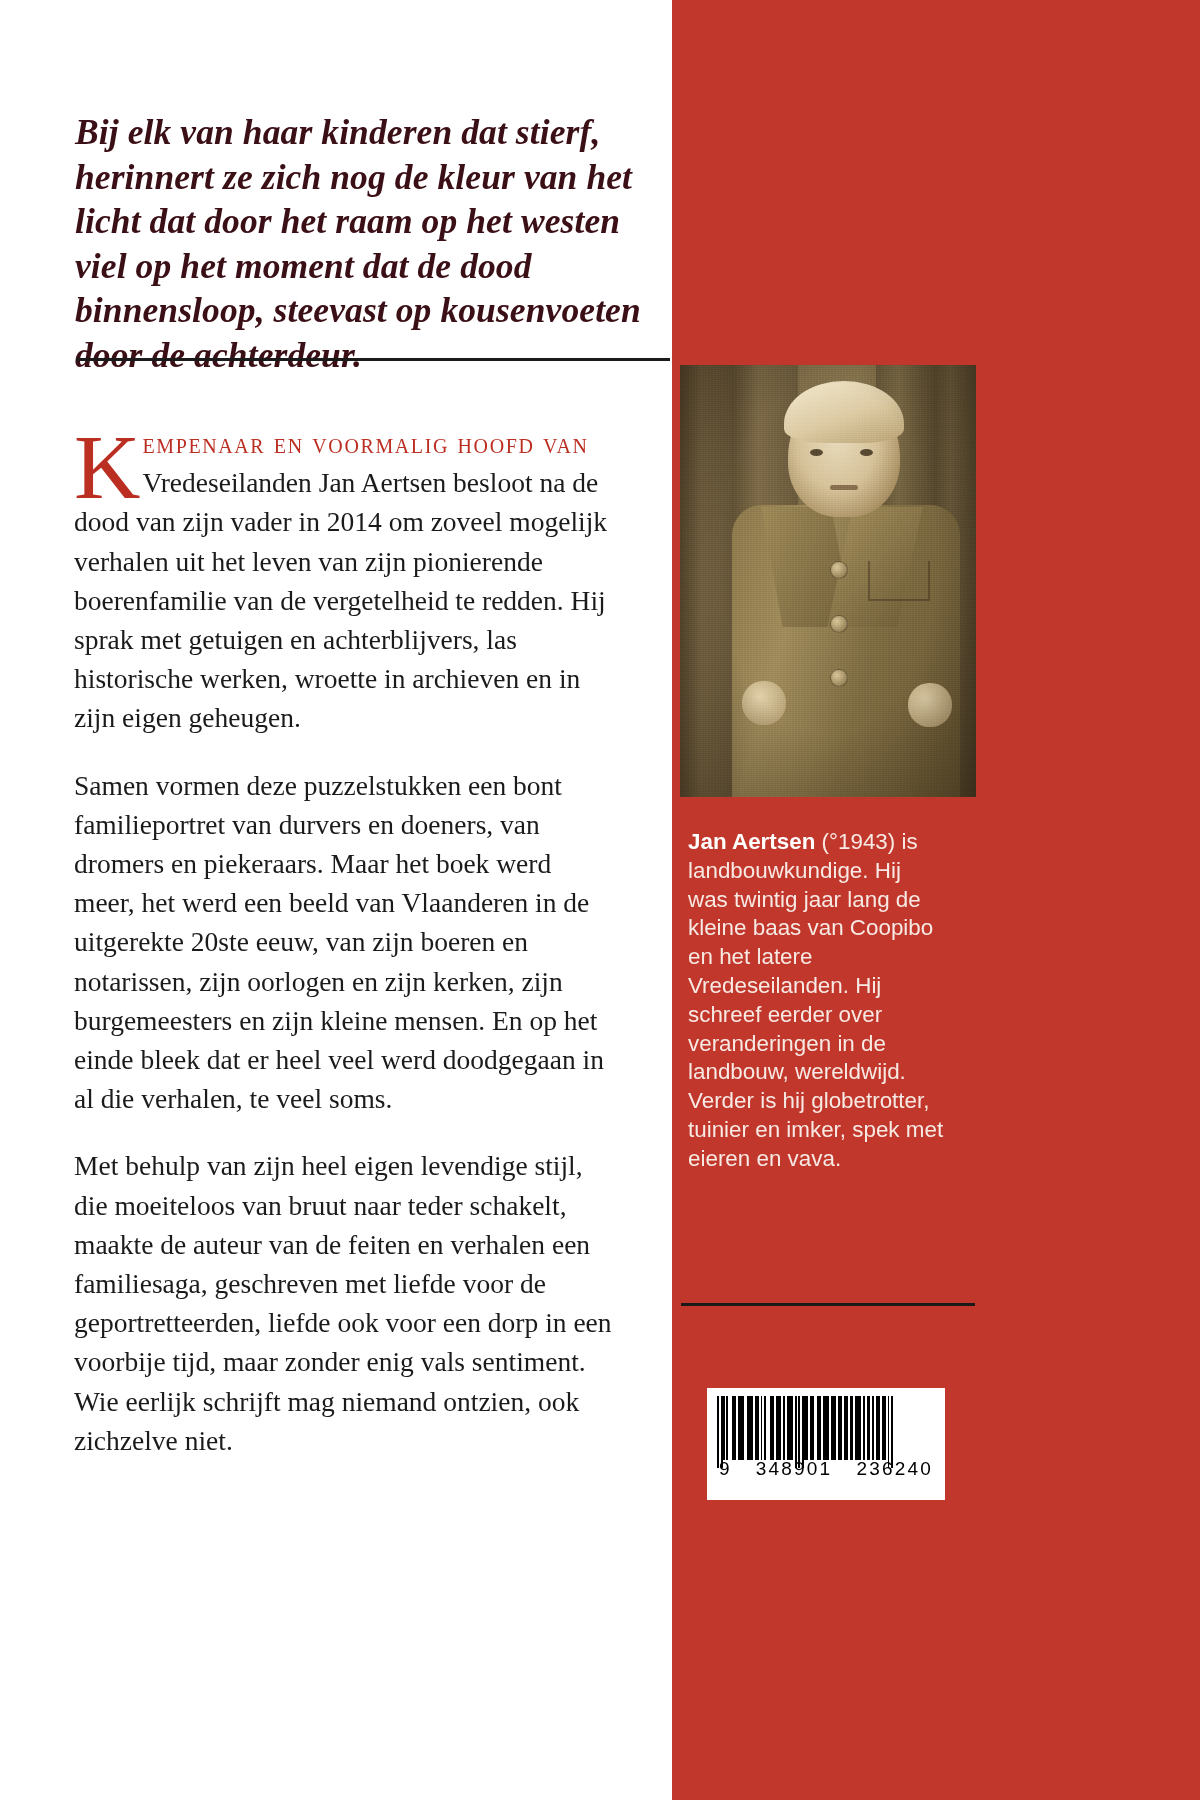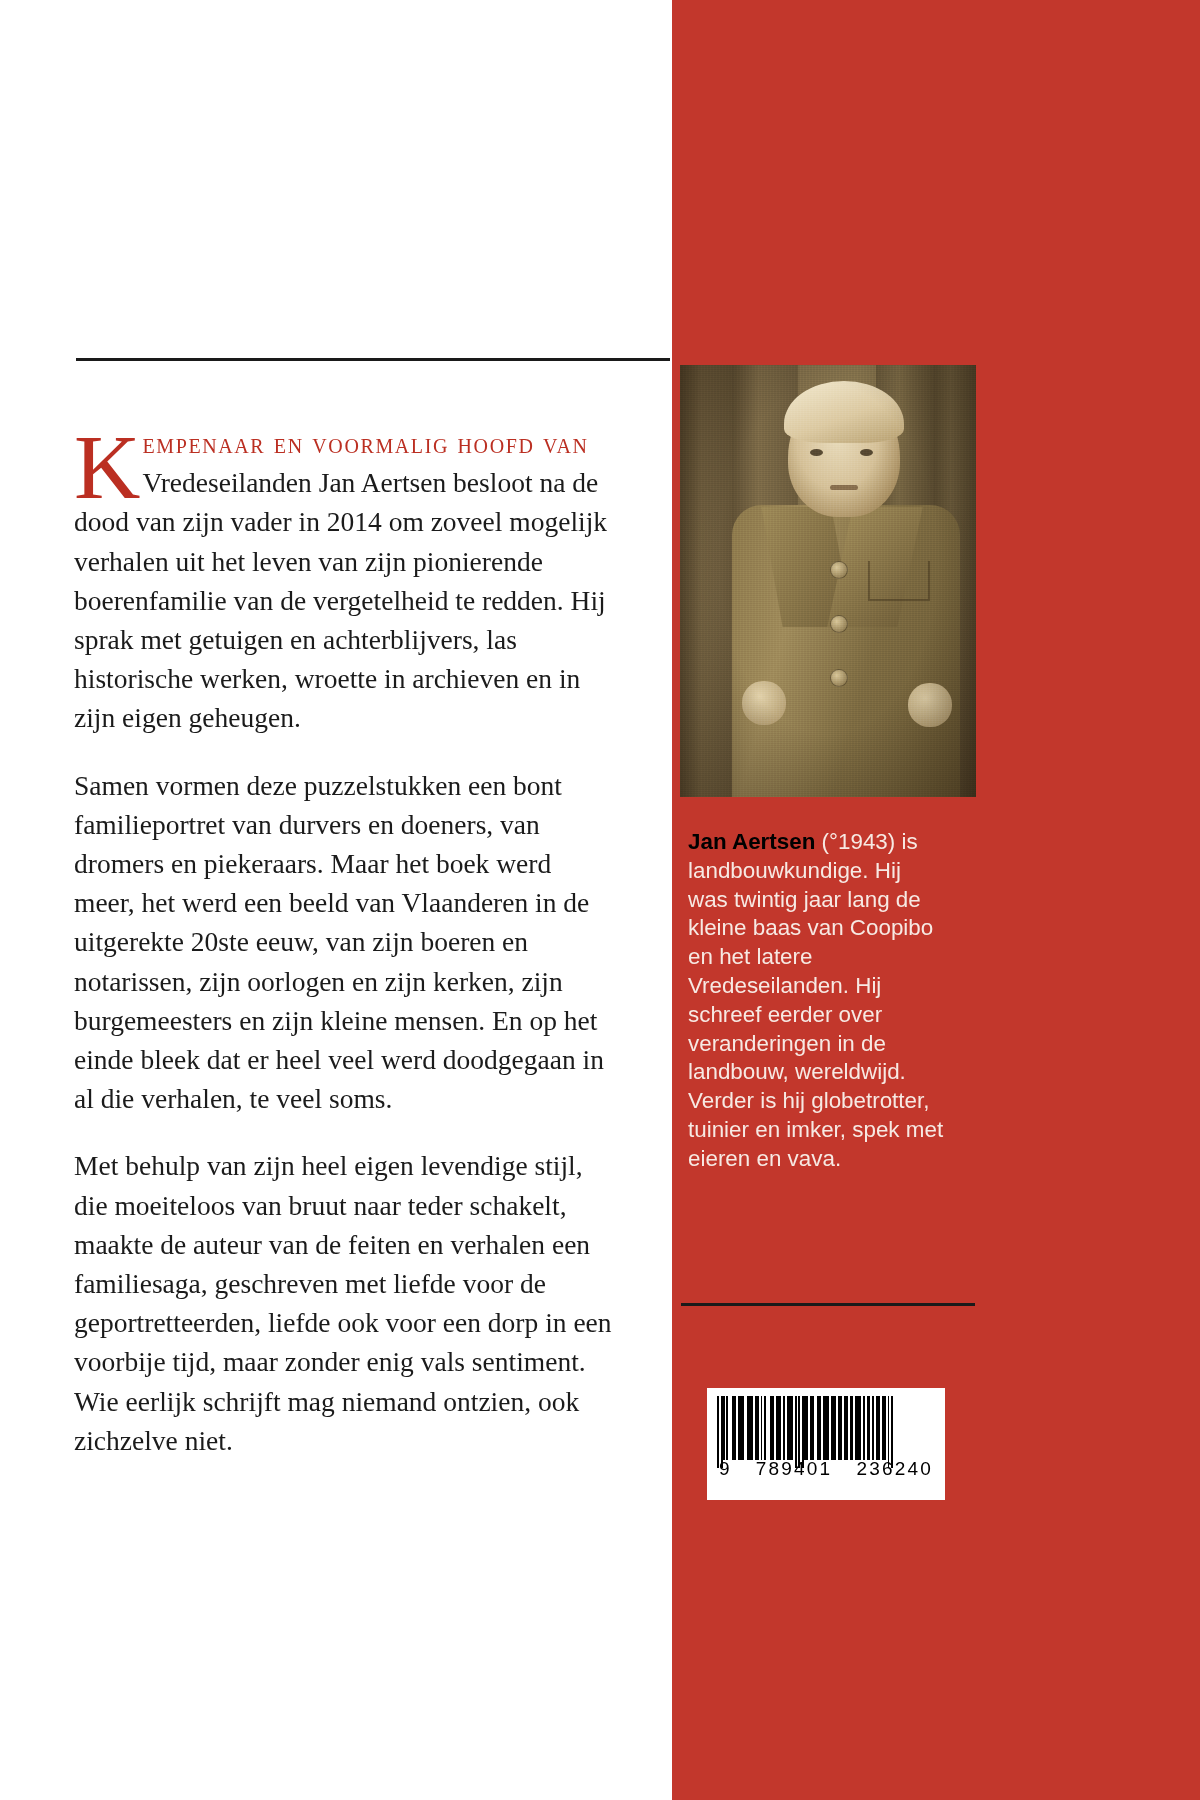--- a/index.html
+++ b/index.html
@@ -202,21 +202,21 @@
     left: 688px;
     top: 828px;
     width: 258px;
     font-family: "Liberation Sans", sans-serif;
     font-size: 22.4px;
     line-height: 28.8px;
     color: #f7e9e3;
   }
   .bio .name {
     font-weight: 700;
-    color: #000000;
+    color: #ffffff;
   }
   
   .rule-bottom {
     position: absolute;
     left: 681px;
     top: 1303px;
     width: 294px;
     height: 3px;
     background: #1a1a1a;
   }
@@ -270,20 +270,21 @@
     padding: 0 2px;
   }
 </style>
 </head>
 <body>
 
 <div class="cover">
 
   <div class="white-panel"></div>
 
+  <div class="pullquote">Bij elk van haar kinderen dat stierf, herinnert ze zich nog de kleur van het licht dat door het raam op het westen viel op het moment dat de dood binnensloop, steevast op kousenvoeten door de achterdeur.</div>
 
   <div class="rule"></div>
 
   <div class="body-copy">
     <p><span class="dropcap">K</span><span class="smallcaps">empenaar en voormalig hoofd van</span><span> Vredeseilanden Jan Aertsen besloot na de dood van zijn vader in 2014 om zoveel mogelijk verhalen uit het leven van zijn pionierende boerenfamilie van de vergetelheid te redden. Hij sprak met getuigen en achterblijvers, las historische werken, wroette in archieven en in zijn eigen geheugen.</span></p>
     <p>Samen vormen deze puzzelstukken een bont familieportret van durvers en doeners, van dromers en piekeraars. Maar het boek werd meer, het werd een beeld van Vlaanderen in de uitgerekte 20ste eeuw, van zijn boeren en notarissen, zijn oorlogen en zijn kerken, zijn burgemeesters en zijn kleine mensen. En op het einde bleek dat er heel veel werd doodgegaan in al die verhalen, te veel soms.</p>
     <p>Met behulp van zijn heel eigen levendige stijl, die moeiteloos van bruut naar teder schakelt, maakte de auteur van de feiten en verhalen een familiesaga, geschreven met liefde voor de geportretteerden, liefde ook voor een dorp in een voorbije tijd, maar zonder enig vals sentiment. Wie eerlijk schrijft mag niemand ontzien, ook zichzelve niet.</p>
   </div>
 
   <div class="photo-frame">
@@ -378,18 +379,18 @@
         <div class="bar" style="width:3.8px;"></div>
         <div style="width:1.9px;"></div>
         <div class="bar" style="width:3.8px;"></div>
         <div style="width:1.9px;"></div>
         <div class="bar guard" style="width:1.9px;"></div>
         <div style="width:1.9px;"></div>
         <div class="bar guard" style="width:1.9px;"></div>
       </div>
     <div class="isbn-digits">
       <span>9</span>
-      <span>789401</span>
+      <span>348901</span>
       <span>236240</span>
     </div>
   </div>
 
 </div>
 
 </body></html>

